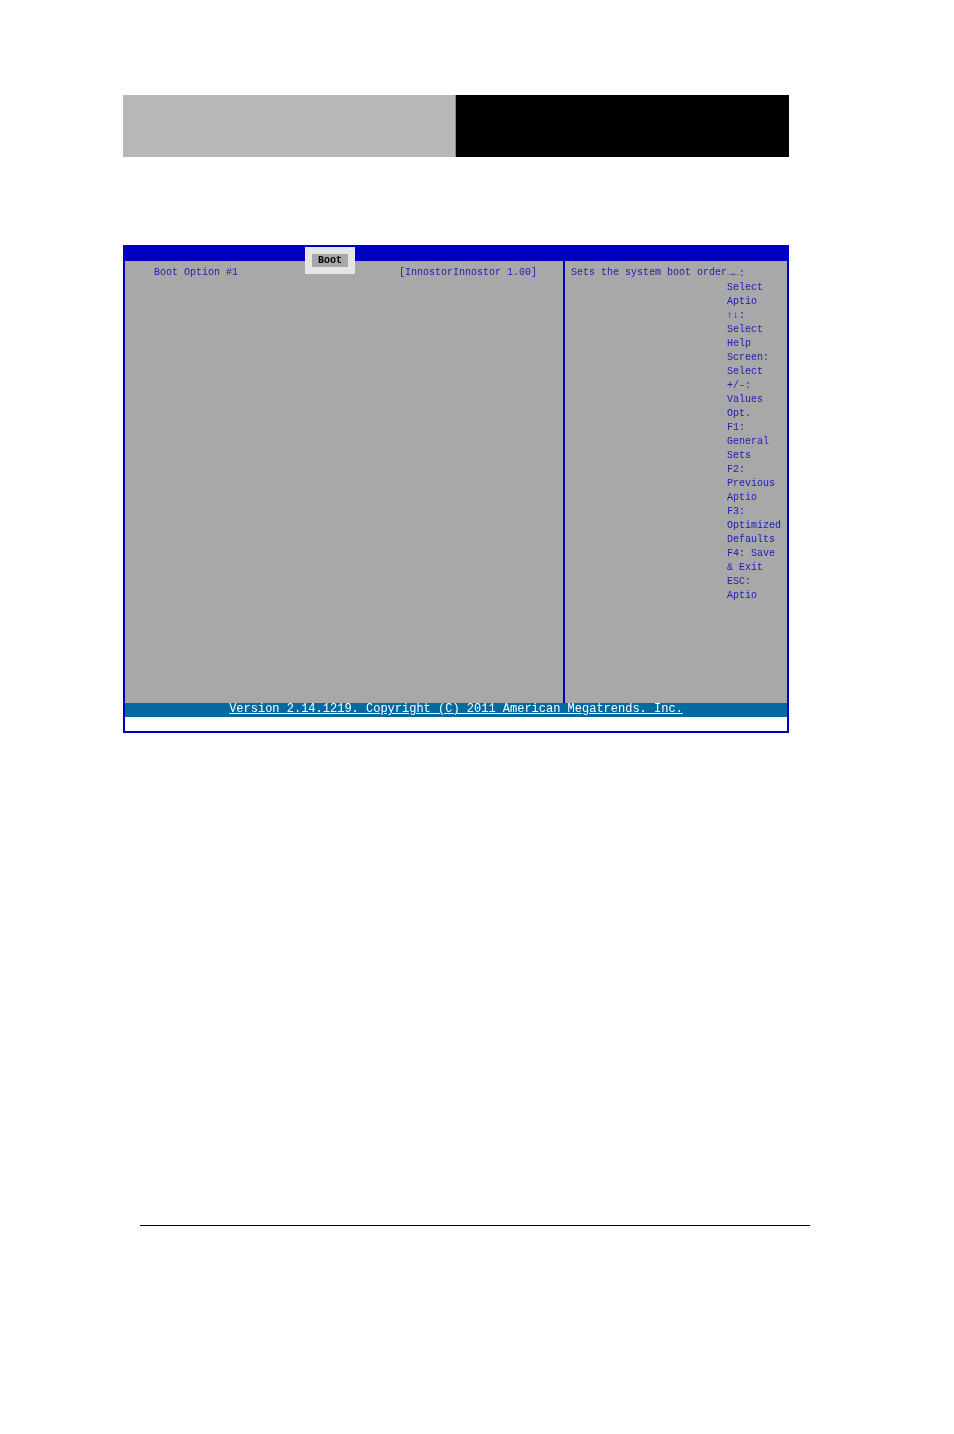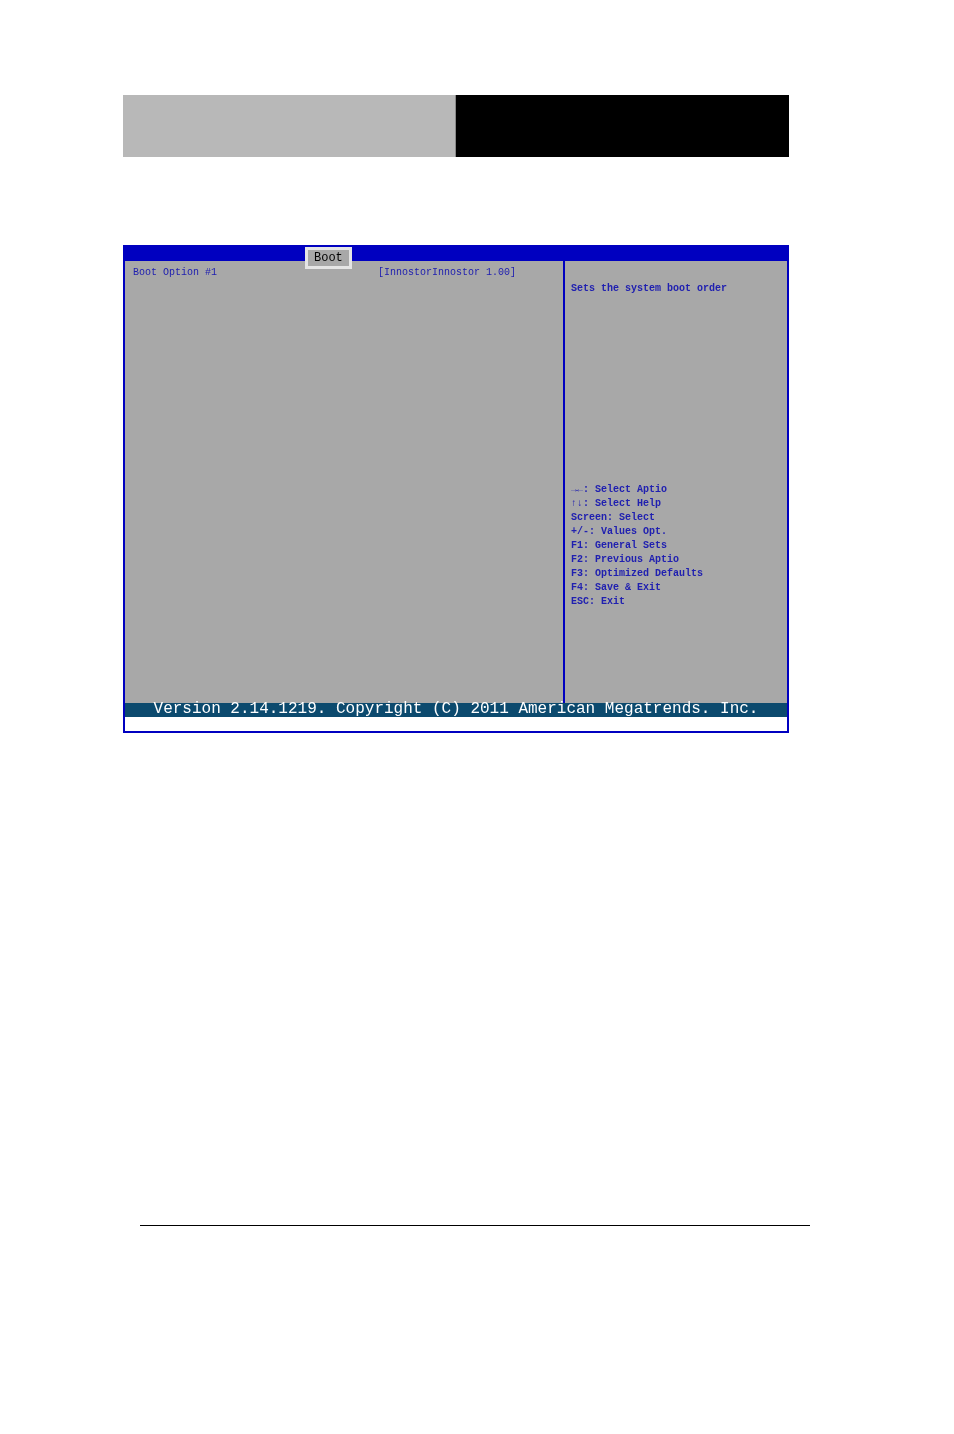--- a/index.html
+++ b/index.html
@@ -56,60 +56,60 @@
     height: 14px;
     position: relative;
   }
   .bios-tab-active {
     position: absolute;
     left: 180px;
     top: 0;
     background: #a8a8a8;
     color: #000000;
     padding: 1px 6px;
-    border: 3px solid #e5e5e5;
-    font-size: 12px;
+    border: 7px solid #e5e5e5;
+    font-size: 10px;
+    font-weight: bold;
   }
 
   .bios-body {
     display: flex;
     height: 442px;
     background: #a8a8a8;
   }
 
   .bios-main {
     width: 440px;
     border-right: 2px solid #0000c0;
     padding: 6px 8px;
     color: #2020b0;
     position: relative;
   }
   .bios-row { display: flex; }
-  .bios-label { color: #2020b0; width: 245px; }
+  .bios-label { color: #2020b0; width: 245px; margin-left: 21px; }
   .bios-value { color: #2020b0; }
 
   .bios-side {
     flex: 1;
-    padding: 22px 6px;
+    padding: 6px 6px;
     color: #2020b0;
     display: flex;
-    flex-direction: column;
-    font-weight: bold;
   }
   .bios-help-top { flex: 0 0 auto; height: 200px; }
   .bios-help-bottom { flex: 1; }
   .bios-help-bottom div { line-height: 14px; }
 
   .bios-footer {
-    background: #0c4a6e;
+    background: #0369a1;
     color: #ffffff;
     text-align: center;
     height: 14px;
     line-height: 12px;
-    font-size: 16px;
+    font-size: 12px;
+    text-decoration: underline;
   }
 
   .page-hr {
     position: absolute;
     top: 1225px;
     left: 140px;
     width: 670px;
     height: 1px;
     background: #000000;
   }
@@ -144,21 +144,21 @@
       </div>
       <div class="bios-help-bottom">
         <div>→←: Select Aptio</div>
         <div>↑↓: Select Help</div>
         <div>Screen: Select</div>
         <div>+/-: Values Opt.</div>
         <div>F1: General Sets</div>
         <div>F2: Previous Aptio</div>
         <div>F3: Optimized Defaults</div>
         <div>F4: Save &amp; Exit</div>
-        <div>ESC: Exit</div>
+        <div>ESC: Aptio</div>
       </div>
     </div>
 
   </div>
 
   <div class="bios-footer">
     <span>Version 2.14.1219. Copyright (C) 2011 American Megatrends. Inc.</span>
   </div>
 
 </div>

